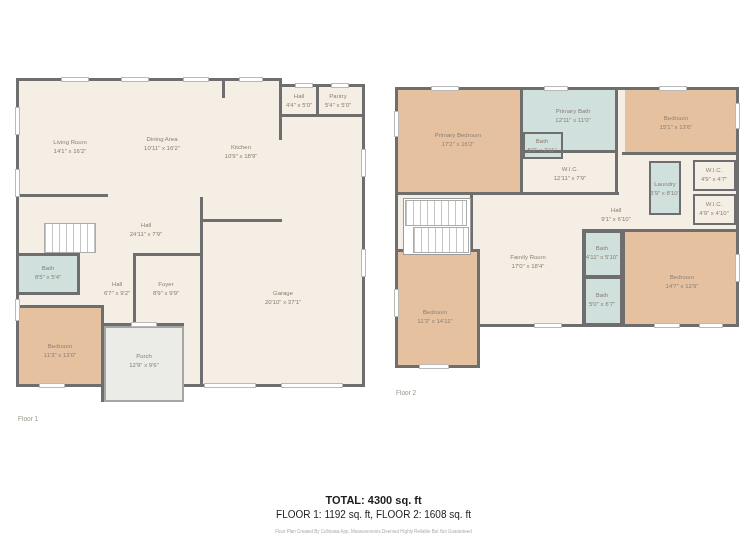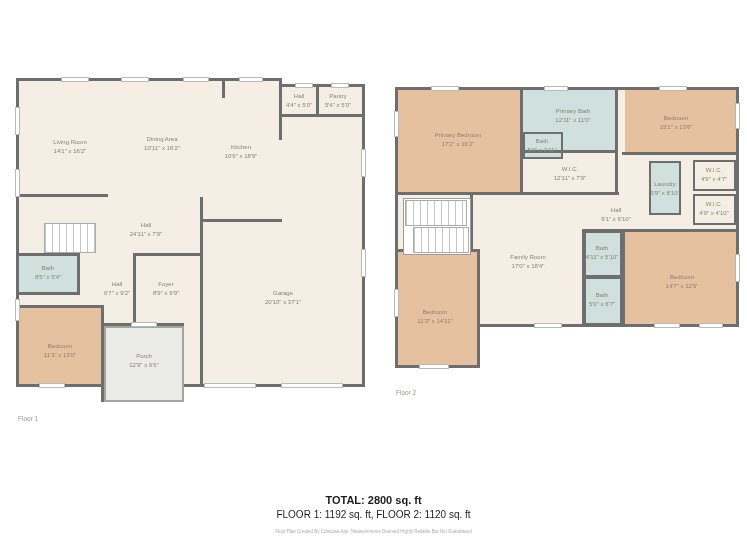--- a/index.html
+++ b/index.html
@@ -228,18 +228,18 @@
       <span>Bedroom</span>
       <span>11'3" x 14'11"</span>
     </div>
   <div class="lbl" style="left:682px;top:282px">
       <span>Bedroom</span>
       <span>14'7" x 12'9"</span>
     </div>
   <div class="cap" style="left:396px;top:389px">Floor 2</div>
 
   <div class="summary">
-    <div class="total">TOTAL: 2800 sq. ft</div>
-    <div class="line">FLOOR 1: 1192 sq. ft, FLOOR 2: 1120 sq. ft</div>
+    <div class="total">TOTAL: 4300 sq. ft</div>
+    <div class="line">FLOOR 1: 1192 sq. ft, FLOOR 2: 1608 sq. ft</div>
     <div class="fine">Floor Plan Created By Cubicasa App. Measurements Deemed Highly Reliable But Not Guaranteed</div>
   </div>
 
 </div>
 
 </body></html>

